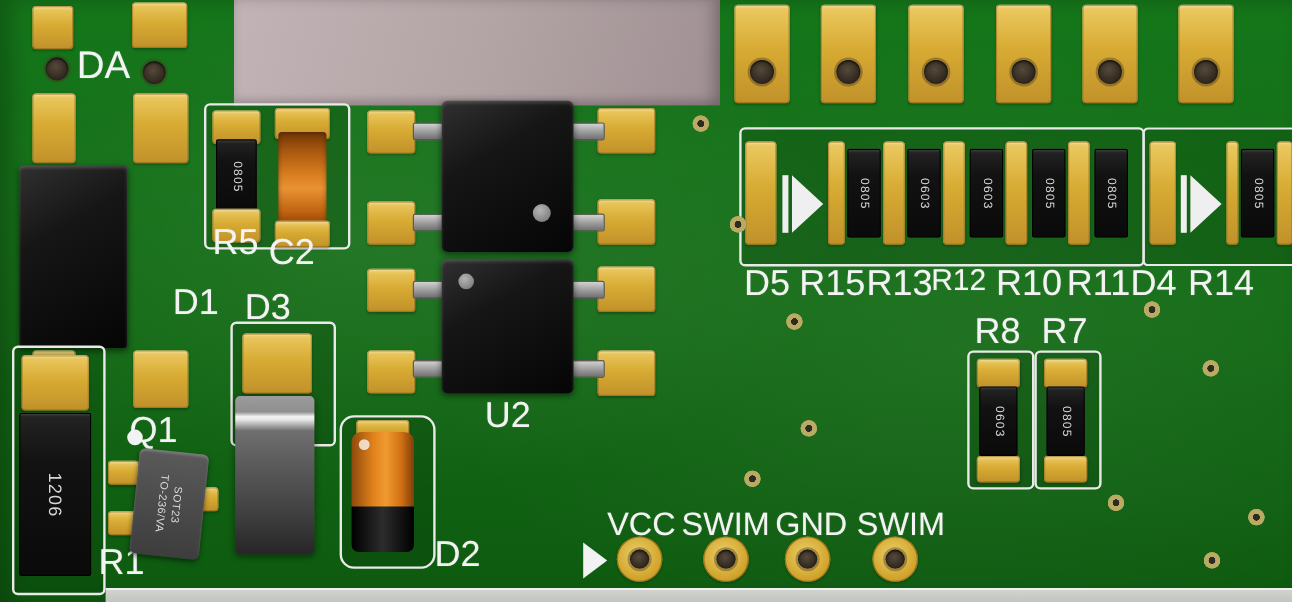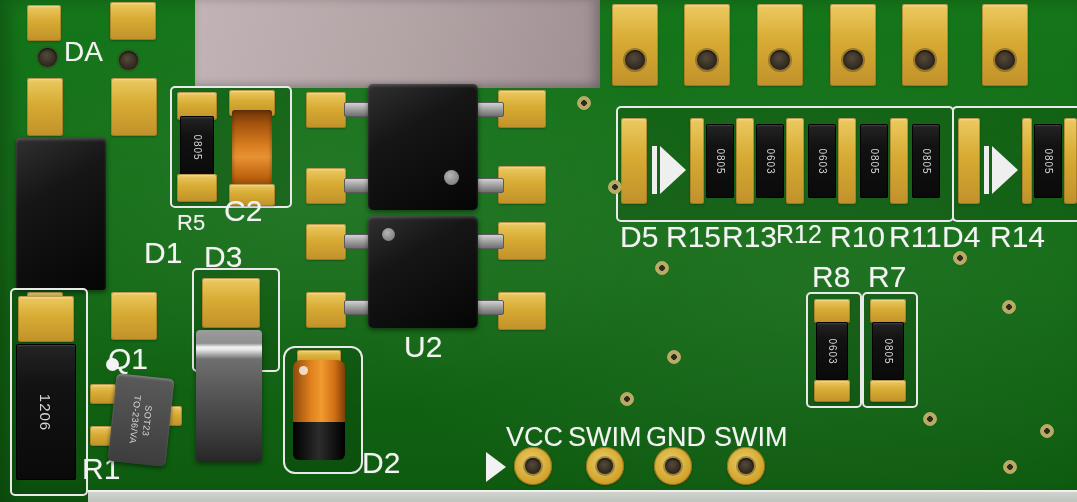--- a/index.html
+++ b/index.html
@@ -45,21 +45,21 @@
   <div class="bg" style="left:195px;top:0;width:405px;height:88px;
               background:linear-gradient(105deg,#c2b4b6 0%,#b3a4a6 50%,#a09093 100%);
               box-shadow: inset -8px 0 10px rgba(0,0,0,.16), inset 0 -5px 7px rgba(0,0,0,.14);"></div>
   <div class="bg" style="left:88px;top:490px;width:989px;height:12px;
               background:linear-gradient(180deg,#f0f0ee 0 2px,#cfd2cd 2px,#c1c5bf 100%);"></div>
 
   <div class="pad" style="left:27px;top:5px;width:34px;height:36px"></div>
   <div class="pad" style="left:110px;top:2px;width:46px;height:38px"></div>
   <div class="hole" style="left:38px;top:48px;width:19px;height:19px"></div>
   <div class="hole" style="left:119px;top:51px;width:19px;height:19px"></div>
-  <div class="silk" style="left:64px;top:38px;font-size:28px">DA</div>
+  <div class="silk" style="left:64px;top:38px;font-size:32px">DA</div>
 
   <div class="pad" style="left:27px;top:78px;width:36px;height:58px"></div>
   <div class="pad" style="left:111px;top:78px;width:46px;height:58px"></div>
   <div class="icbody" style="left:16px;top:138px;width:90px;height:152px;border-radius:3px"></div>
   <div class="pad" style="left:27px;top:292px;width:36px;height:48px"></div>
   <div class="pad" style="left:111px;top:292px;width:46px;height:48px"></div>
   <div class="silk" style="left:144px;top:238px;font-size:30px">D1</div>
 
   <div class="outline" style="left:10px;top:288px;width:74px;height:204px"></div>
   <div class="pad" style="left:18px;top:296px;width:56px;height:46px"></div>
@@ -87,21 +87,21 @@
   <div class="pad" style="left:177px;top:92px;width:40px;height:28px"></div>
   <div class="chip" style="left:180px;top:116px;width:34px;height:62px">
     <span class="chipmark" style="font-size:10px">0805</span>
   </div>
   <div class="pad" style="left:177px;top:174px;width:40px;height:28px"></div>
   <div class="pad" style="left:229px;top:90px;width:46px;height:26px"></div>
   <div style="position:absolute;left:232px;top:110px;width:40px;height:78px;border-radius:3px;
               background:linear-gradient(180deg,#6e3406 0%,#a4540e 18%,#d87d1e 45%,#e89234 60%,#c06410 85%,#8a4208 100%);
               box-shadow:inset 0 0 4px rgba(0,0,0,.4);"></div>
   <div class="pad" style="left:229px;top:184px;width:46px;height:22px"></div>
-  <div class="silk" style="left:177px;top:212px;font-size:22px">R5</div>
+  <div class="silk" style="left:177px;top:188px;font-size:30px">R5</div>
   <div class="silk" style="left:224px;top:196px;font-size:30px">C2</div>
 
   <div class="silk" style="left:204px;top:242px;font-size:30px">D3</div>
   <div class="outline" style="left:192px;top:268px;width:84px;height:100px"></div>
   <div class="pad" style="left:202px;top:278px;width:58px;height:50px"></div>
   <div style="position:absolute;left:196px;top:330px;width:66px;height:132px;border-radius:4px;
               background:linear-gradient(180deg,#9c9c9c 0%,#8f8f8f 10%,#f2f2f2 13%,#e6e6e6 15%,#6f6f6f 22%,#595959 45%,#3f3f3f 75%,#262626 100%);
               box-shadow:0 2px 5px rgba(0,0,0,.45);"></div>
 
   <div class="outline" style="left:283px;top:346px;width:76px;height:124px;border-radius:12px"></div>

